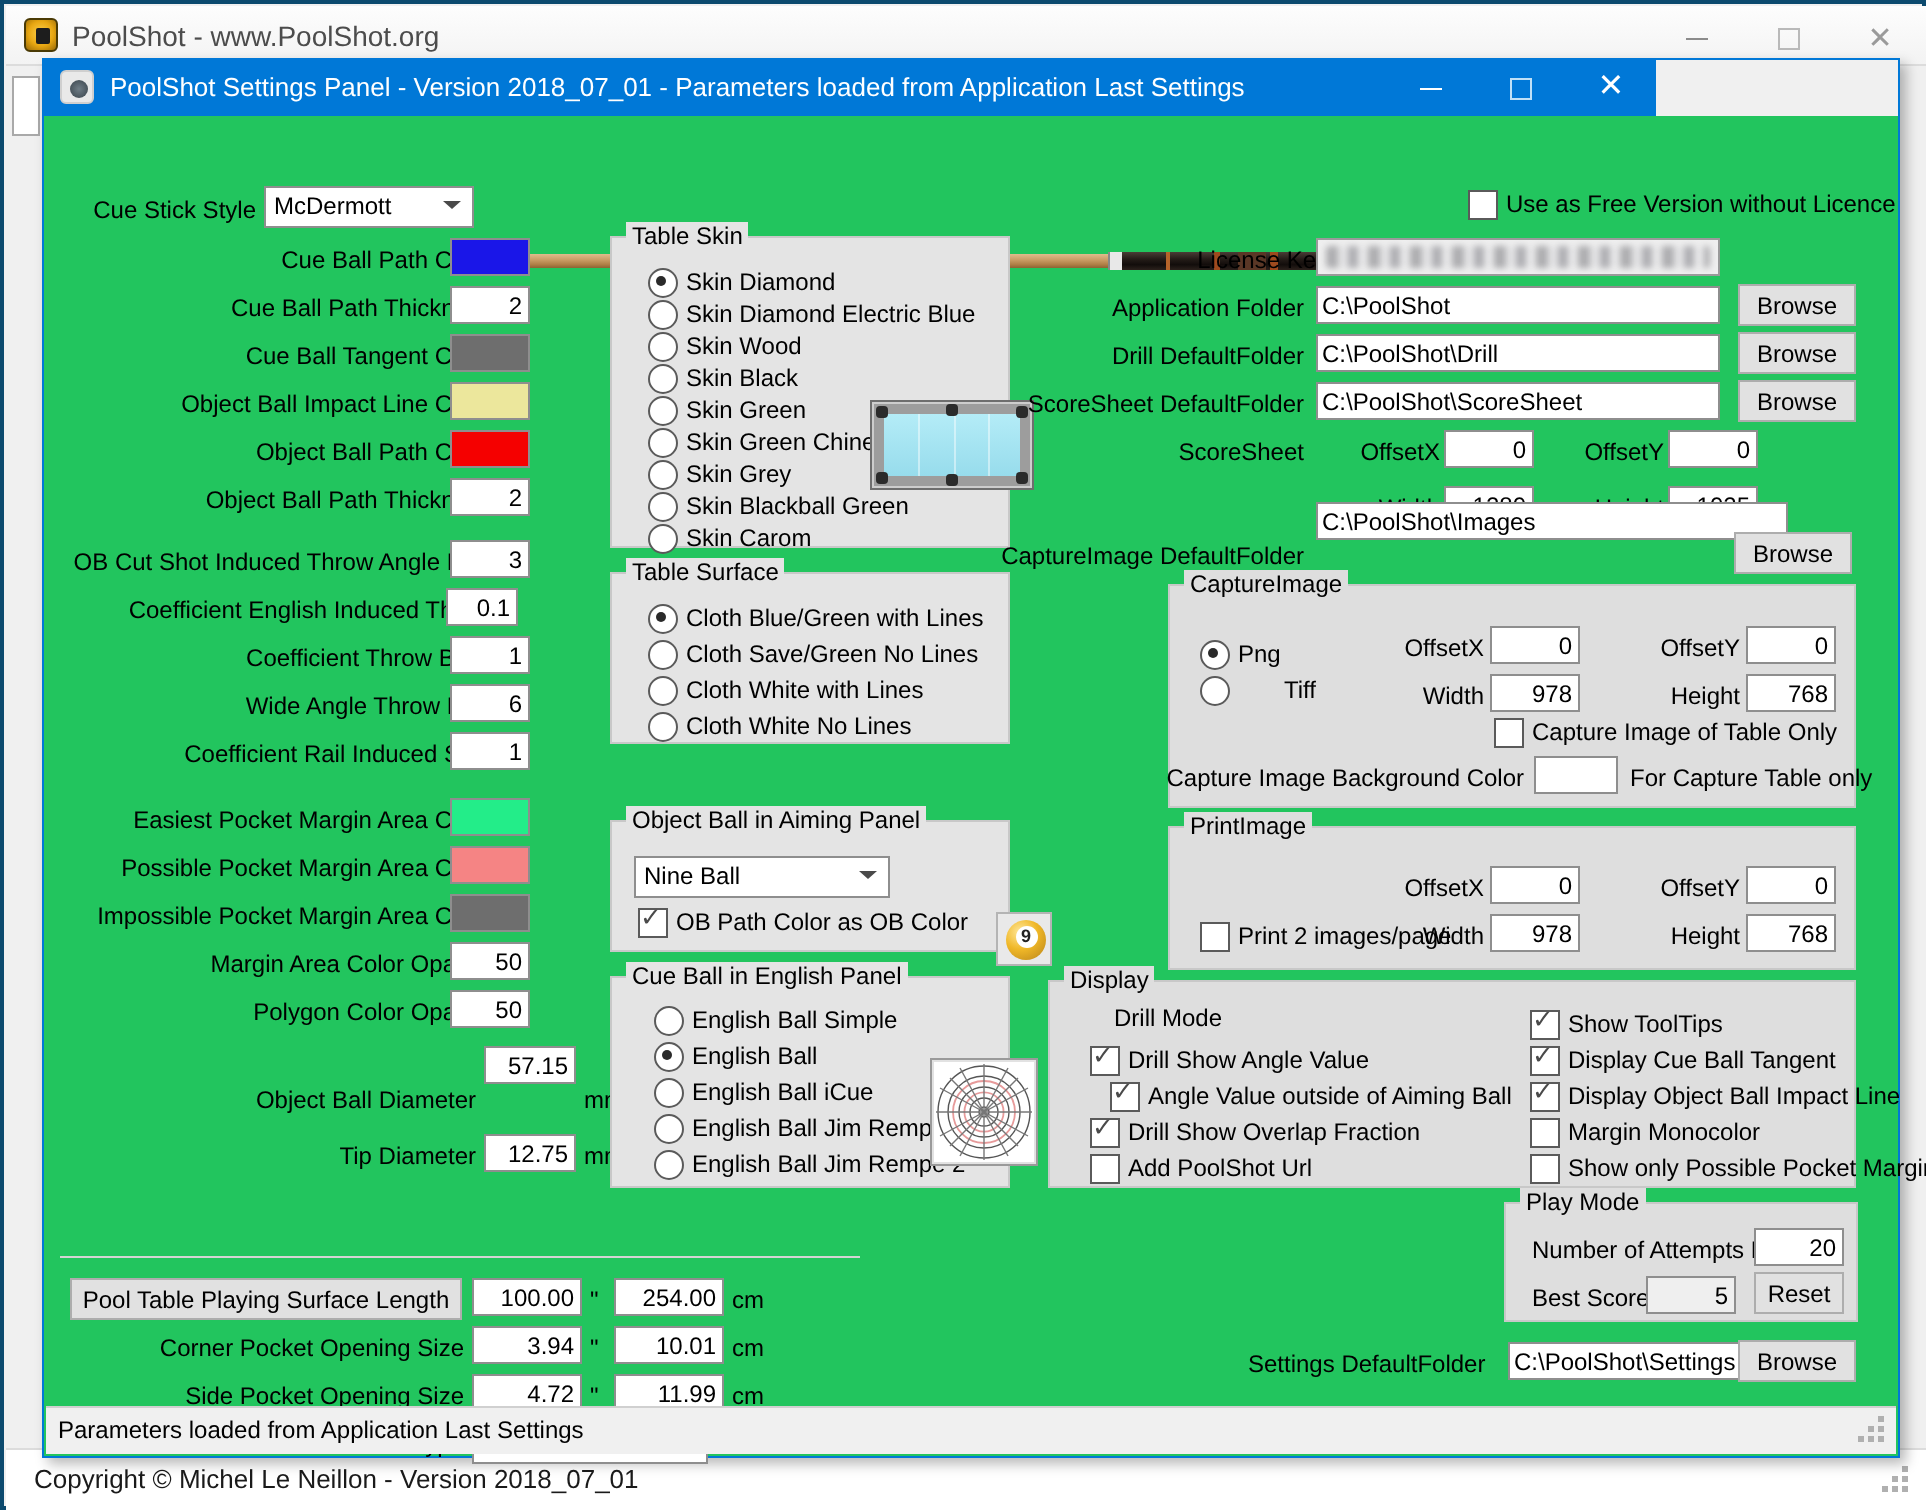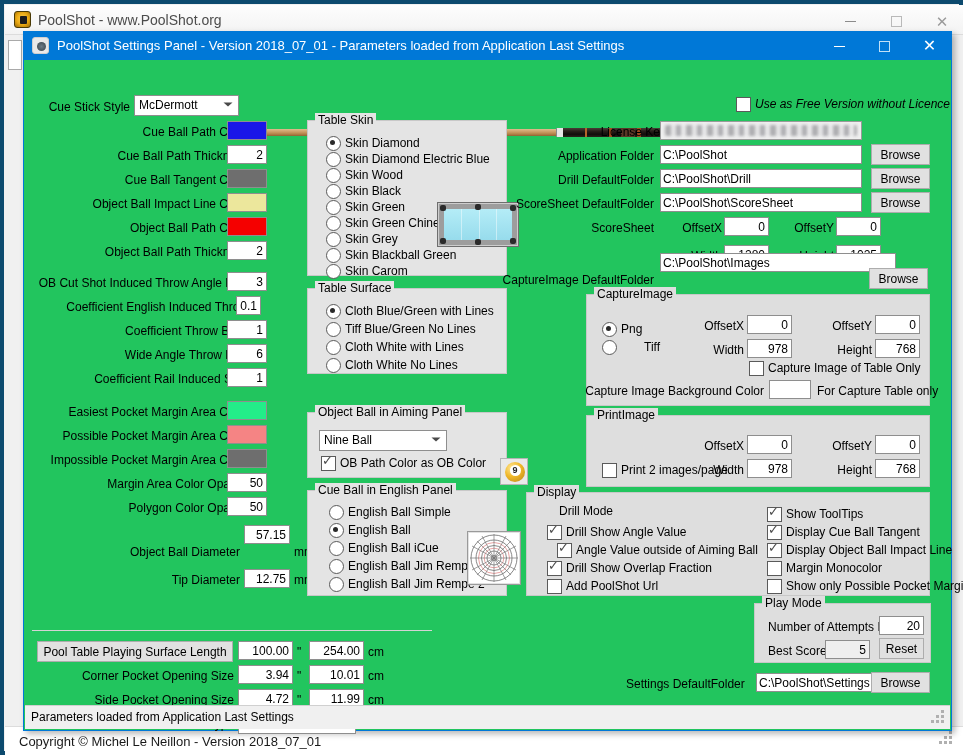--- a/index.html
+++ b/index.html
@@ -11,21 +11,21 @@
     color: #000;
     background: #b8b8b8;
     overflow: hidden;
     position: relative;
   }
 
   
   #outer-window {
     position:absolute; left:0; top:0; width:963px; height:755px;
     background:#f0f0f0;
-    border:4px solid #0c4a6e;
+    border:2px solid #0c4a6e;
   }
   #outer-titlebar {
     position:absolute; left:1px; top:1px; width:961px; height:30px;
     background:linear-gradient(to bottom,#fdfdfd,#f3f3f3);
     border-bottom:1px solid #dcdcdc;
   }
   #outer-title-icon {
     position:absolute; left:9px; top:6px; width:17px; height:17px;
     background:radial-gradient(circle at 50% 45%, #ffd24d 0%, #e8a712 55%, #9a6a05 100%);
     border:1px solid #4a3a05; border-radius:3px;
@@ -79,21 +79,21 @@
   }
 
   
   #dialog {
     position:absolute; left:19px; top:27px; width:929px; height:700px;
     background:#f0f0f0;
     border:1px solid #0078d7;
     box-shadow: 3px 3px 6px rgba(0,0,0,0.28);
   }
   #dialog-titlebar {
-    position:absolute; left:0; top:0; width:928px; height:28px;
+    position:absolute; left:0; top:0; width:806px; height:28px;
     background:#0078d7;
   }
   #dlg-icon {
     position:absolute; left:8px; top:5px; width:17px; height:17px;
     background:#e9e9e9; border:1px solid #cfcfcf; border-radius:3px;
   }
   #dlg-icon::after{
     content:""; position:absolute; left:4px; top:4px; width:9px; height:9px;
     border-radius:50%;
     background:radial-gradient(circle,#6f7d86 0%,#49545c 70%);
@@ -372,21 +372,21 @@
       <div class="lbl" style="left:8px; top:417px; width:216px;">Margin Area Color Opacity</div>
       <div class="lbl" style="left:8px; top:441px; width:216px;">Polygon Color Opacity</div>
 
       <div class="swatch" style="left:203px; top:61px;  background:#1a16e8;"></div>
       <div class="tb" style="left:203px; top:85px;  width:40px;">2</div>
       <div class="swatch" style="left:203px; top:109px; background:#6e6e6e;"></div>
       <div class="swatch" style="left:203px; top:133px; background:#ece79c;"></div>
       <div class="swatch" style="left:203px; top:157px; background:#f50000;"></div>
       <div class="tb" style="left:203px; top:181px; width:40px;">2</div>
       <div class="tb" style="left:203px; top:212px; width:40px;">3</div>
-      <div class="tb" style="left:212px; top:236px; width:25px;">0.1</div>
+      <div class="tb" style="left:201px; top:236px; width:36px;">0.1</div>
       <div class="tb" style="left:203px; top:260px; width:40px;">1</div>
       <div class="tb" style="left:203px; top:284px; width:40px;">6</div>
       <div class="tb" style="left:203px; top:308px; width:40px;">1</div>
       <div class="swatch" style="left:203px; top:341px; background:#23ed89;"></div>
       <div class="swatch" style="left:203px; top:365px; background:#f58484;"></div>
       <div class="swatch" style="left:203px; top:389px; background:#6e6e6e;"></div>
       <div class="tb" style="left:203px; top:413px; width:40px;">50</div>
       <div class="tb" style="left:203px; top:437px; width:40px;">50</div>
 
       <div class="lbl" style="left:8px; top:485px; width:208px;">Object Ball Diameter</div>
@@ -447,21 +447,21 @@
         <span class="pk" style="right:2px; top:2px;"></span>
         <span class="pk" style="left:2px;  bottom:2px;"></span>
         <span class="pk" style="left:37px; bottom:1px;"></span>
         <span class="pk" style="right:2px; bottom:2px;"></span>
       </div>
 
       <div class="grp" style="left:283px; top:228px; width:200px; height:86px;">
         <span class="gtitle">Table Surface</span>
       </div>
       <div class="radio on" style="left:302px; top:244px;">Cloth Blue/Green with Lines</div>
-      <div class="radio" style="left:302px; top:262px;">Tiff Blue/Green No Lines</div>
+      <div class="radio" style="left:302px; top:262px;">Cloth Save/Green No Lines</div>
       <div class="radio" style="left:302px; top:280px;">Cloth White with Lines</div>
       <div class="radio" style="left:302px; top:298px;">Cloth White No Lines</div>
 
       <div class="grp" style="left:283px; top:352px; width:200px; height:66px;">
         <span class="gtitle">Object Ball in Aiming Panel</span>
       </div>
       <div class="combo" style="left:295px; top:370px; width:128px;">
         <span class="cval">Nine Ball</span>
         <span class="arrow"></span>
       </div>
@@ -498,21 +498,21 @@
             <line x1="9" y1="9" x2="43" y2="43"></line>
             <line x1="43" y1="9" x2="9" y2="43"></line>
             <line x1="14" y1="4" x2="38" y2="48"></line>
             <line x1="38" y1="4" x2="14" y2="48"></line>
             <line x1="4" y1="14" x2="48" y2="38"></line>
             <line x1="4" y1="38" x2="48" y2="14"></line>
           </g>
         </svg>
       </div>
 
-      <div class="check" style="left:712px; top:37px;font-style:italic;">Use as Free Version without Licence</div>
+      <div class="check" style="left:712px; top:37px;">Use as Free Version without Licence</div>
 
       <div class="lbl" style="left:512px; top:65px; width:130px;">License Key</div>
       <div id="license-key-field" style="left:636px; top:61px; width:202px; height:19px;">
         <span id="license-blur"></span>
       </div>
 
       <div class="lbl" style="left:470px; top:89px; width:160px;">Application Folder</div>
       <div class="tb ltext" style="left:636px; top:85px; width:202px;">C:\PoolShot</div>
       <div class="btn" style="left:847px; top:84px; width:59px; height:21px;">Browse</div>
 

